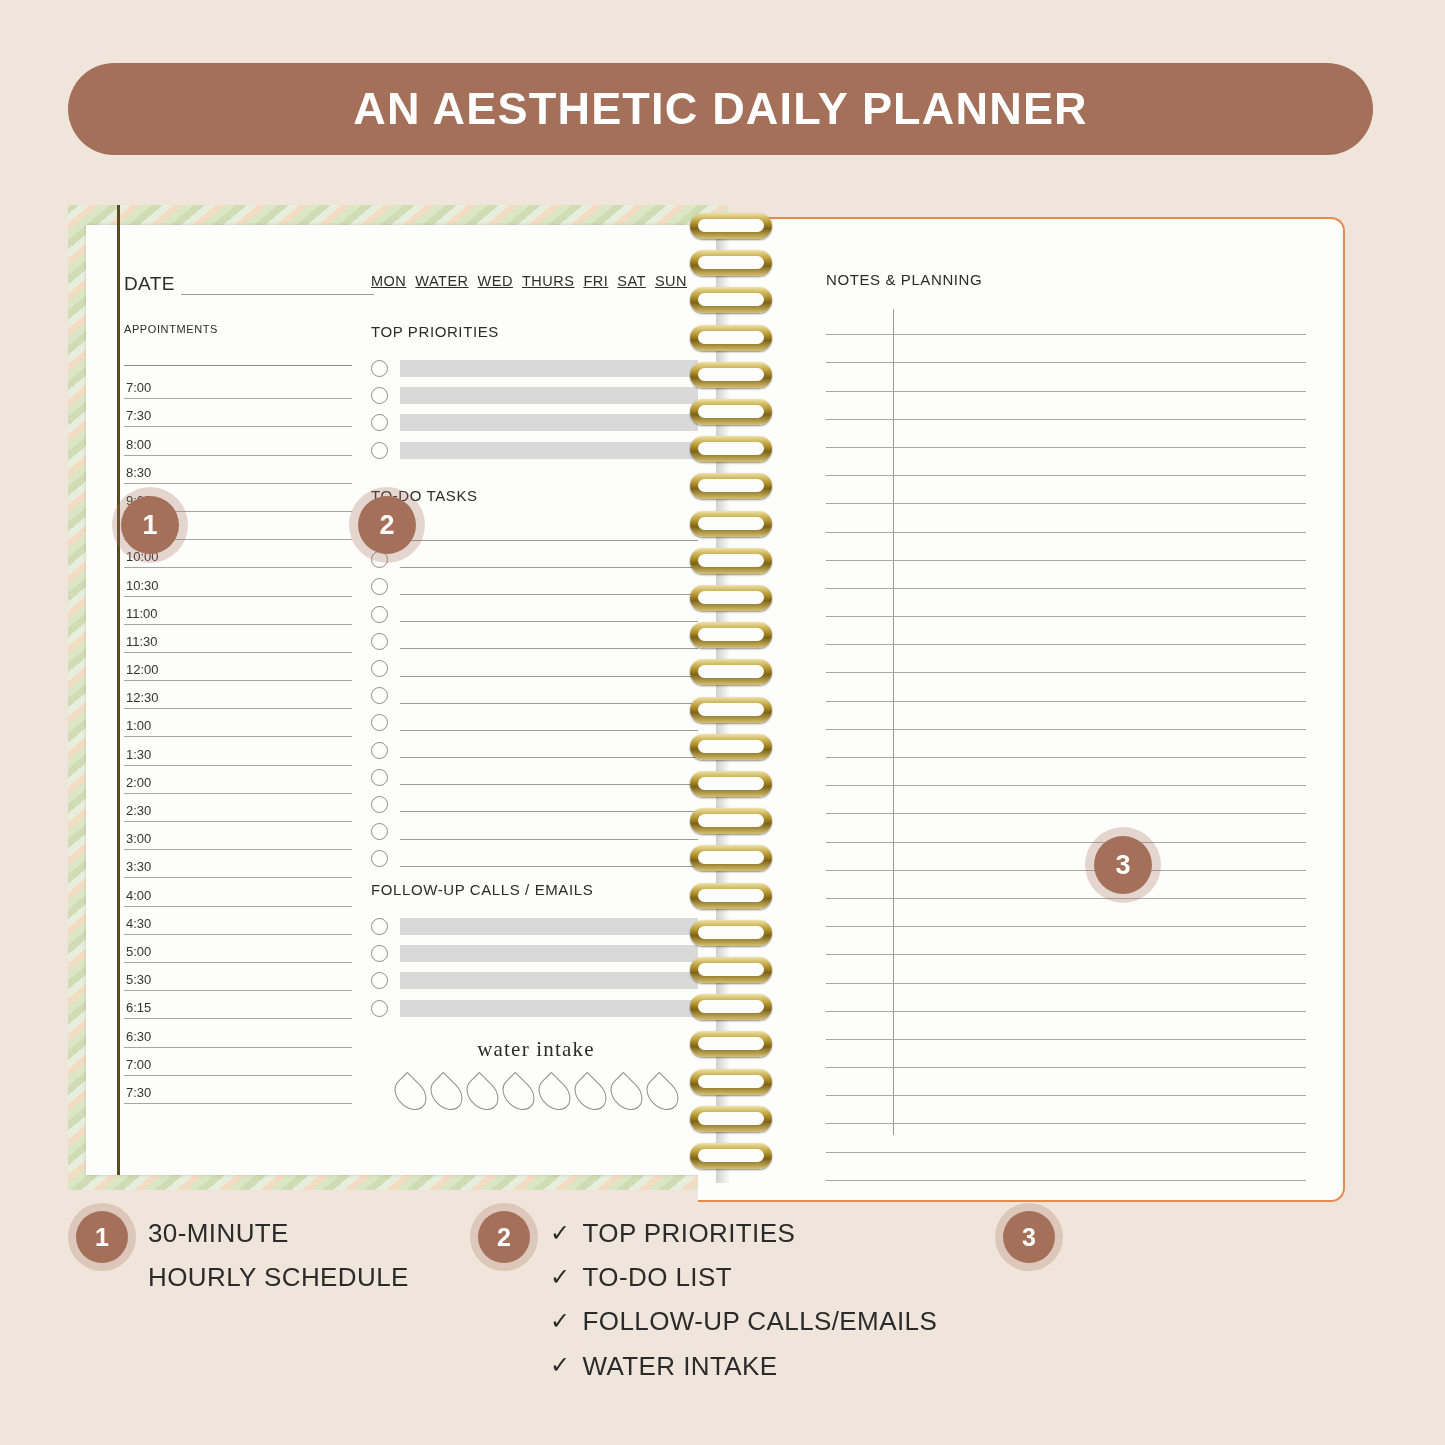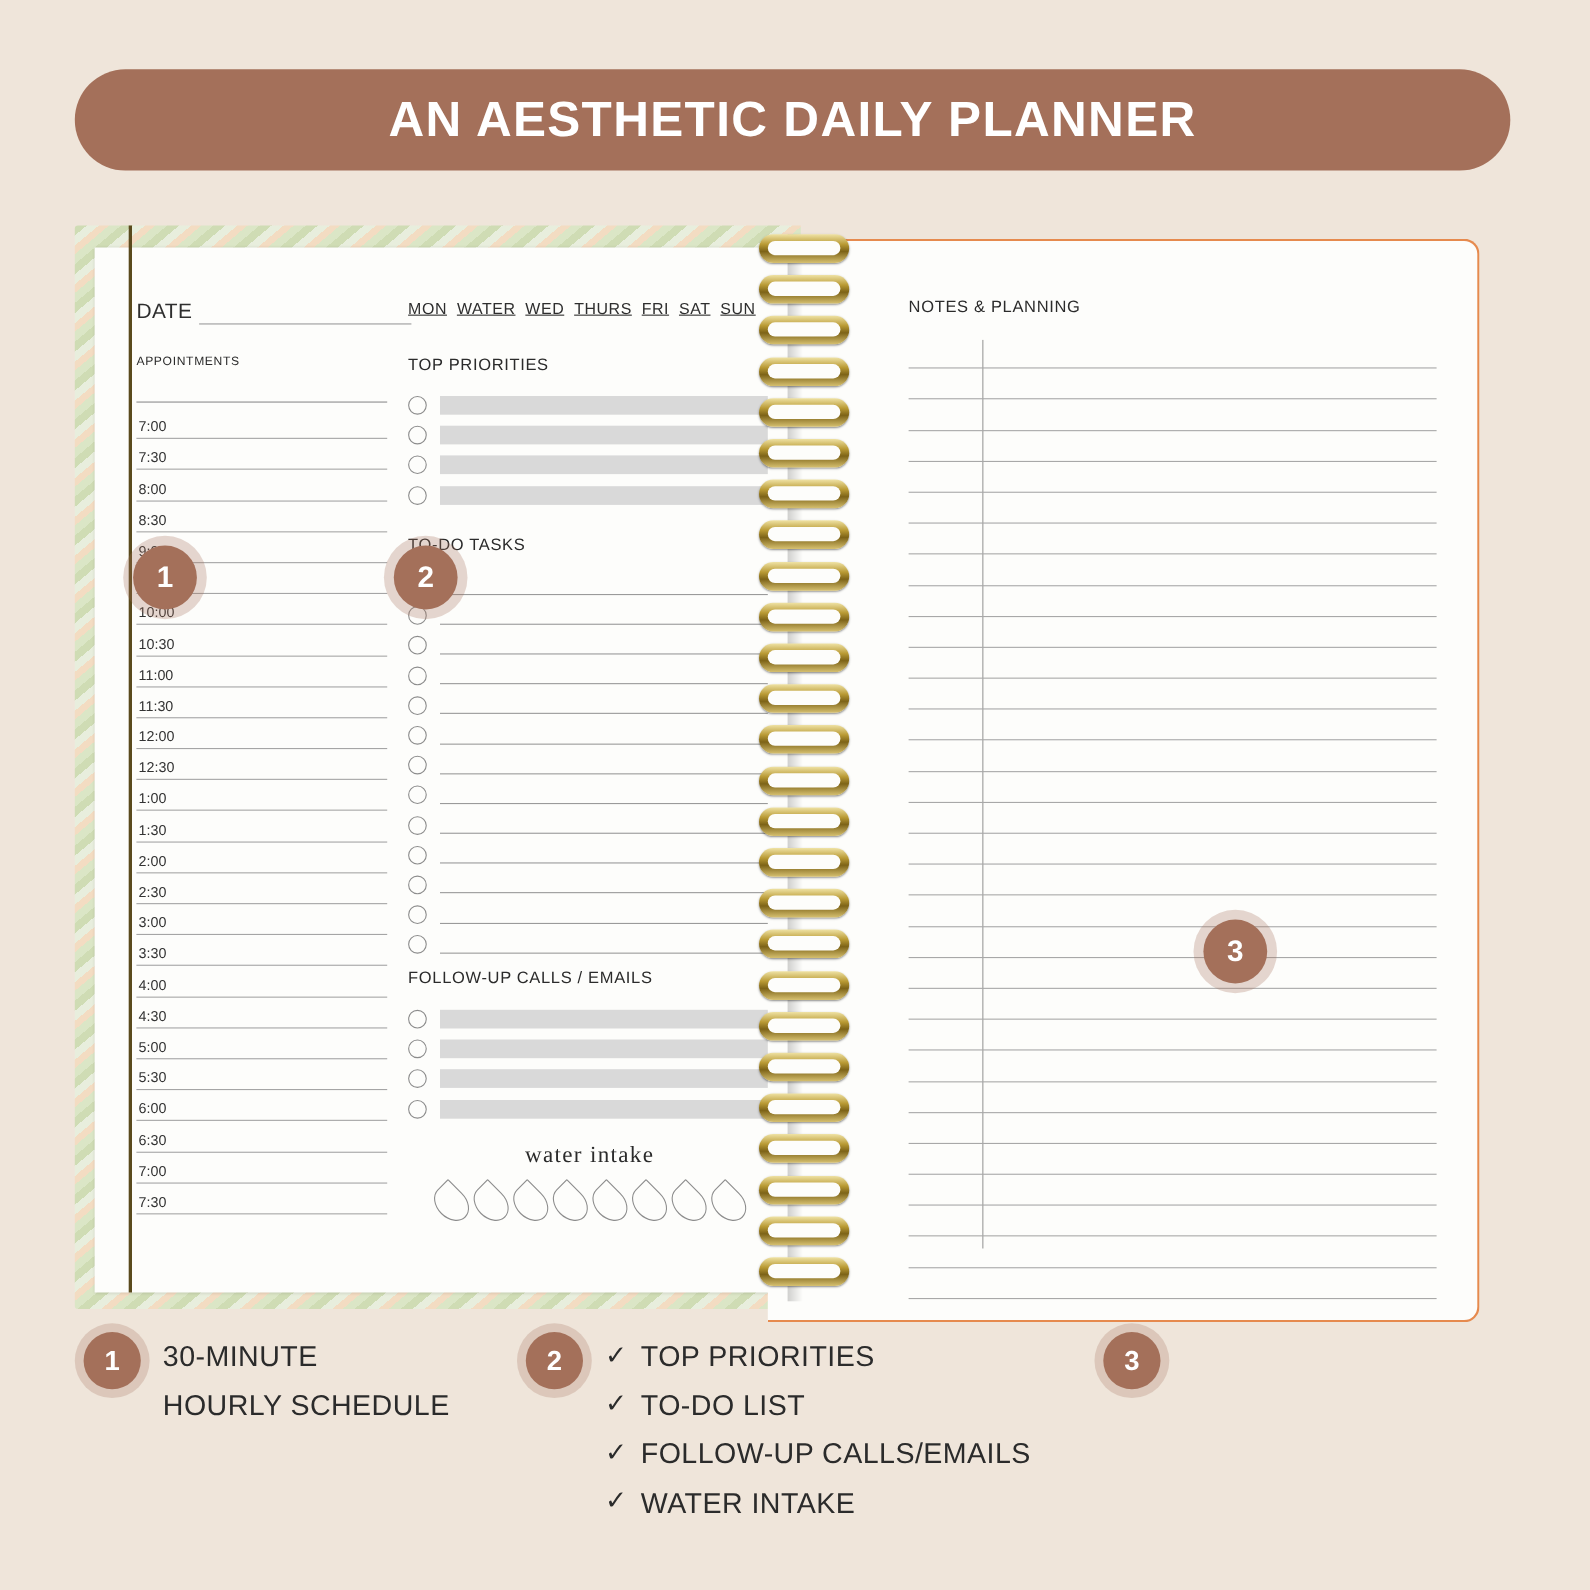--- a/index.html
+++ b/index.html
@@ -427,21 +427,21 @@
         <div class="time-row">
           <span>4:30</span>
         </div>
         <div class="time-row">
           <span>5:00</span>
         </div>
         <div class="time-row">
           <span>5:30</span>
         </div>
         <div class="time-row">
-          <span>6:00</span>
+          <span>6:15</span>
         </div>
         <div class="time-row">
           <span>6:30</span>
         </div>
         <div class="time-row">
           <span>7:00</span>
         </div>
         <div class="time-row">
           <span>7:30</span>
         </div>

